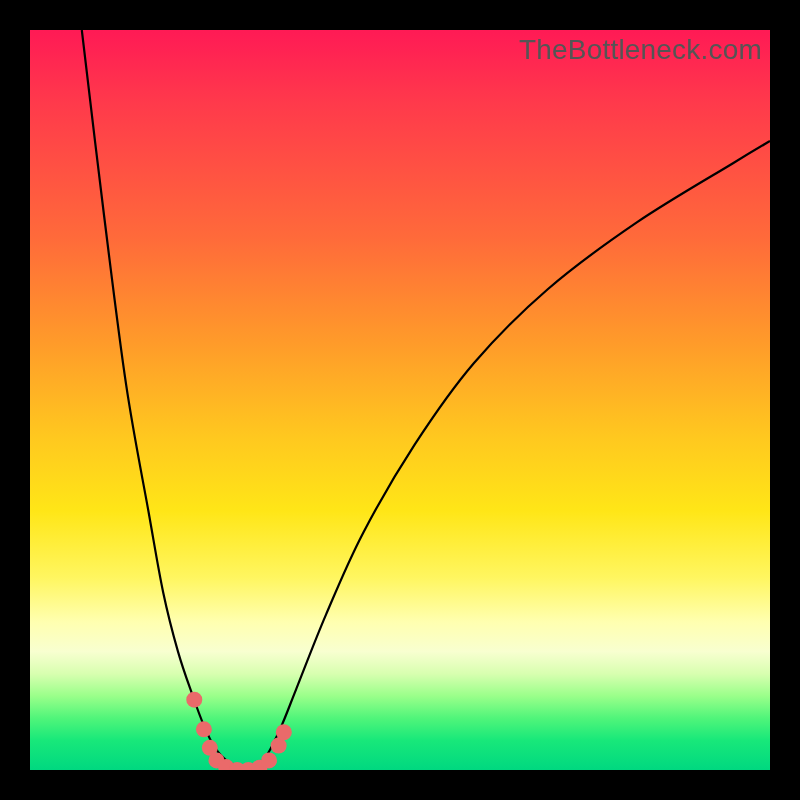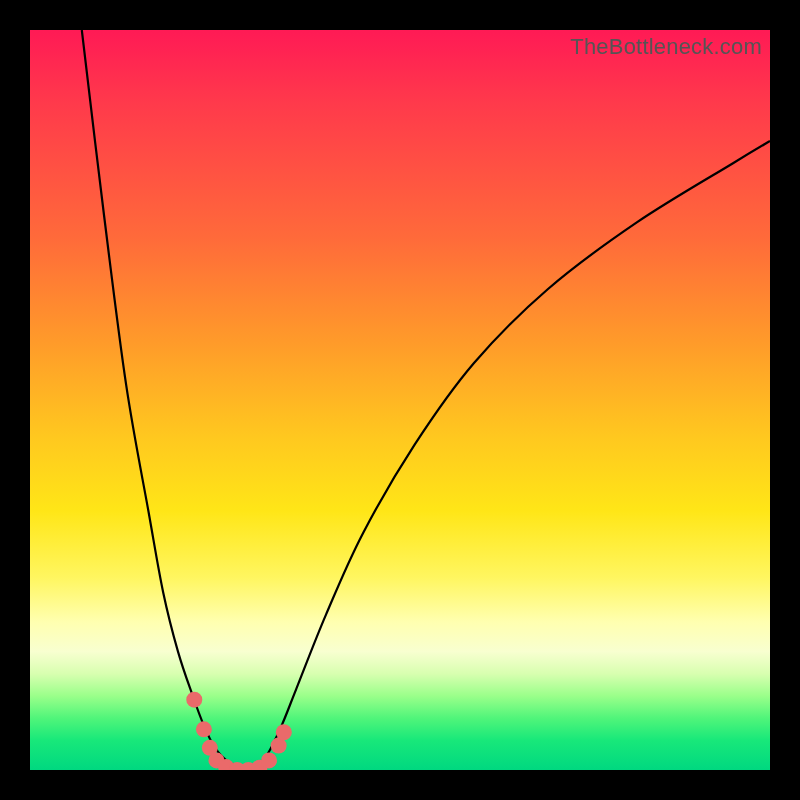--- a/index.html
+++ b/index.html
@@ -40,21 +40,21 @@
       #50f57a 93%,
       #18e87a 96%,
       #00d880 100%
     );
   }
   .watermark {
     position: absolute;
     top: 4px;
     right: 8px;
     color: #555;
-    font-size: 22px;
+    font-size: 28px;
     font-weight: 500;
     letter-spacing: 0.2px;
     z-index: 10;
     user-select: none;
   }
   svg.curves {
     position: absolute;
     left: 0;
     top: 0;
     width: 740px;

